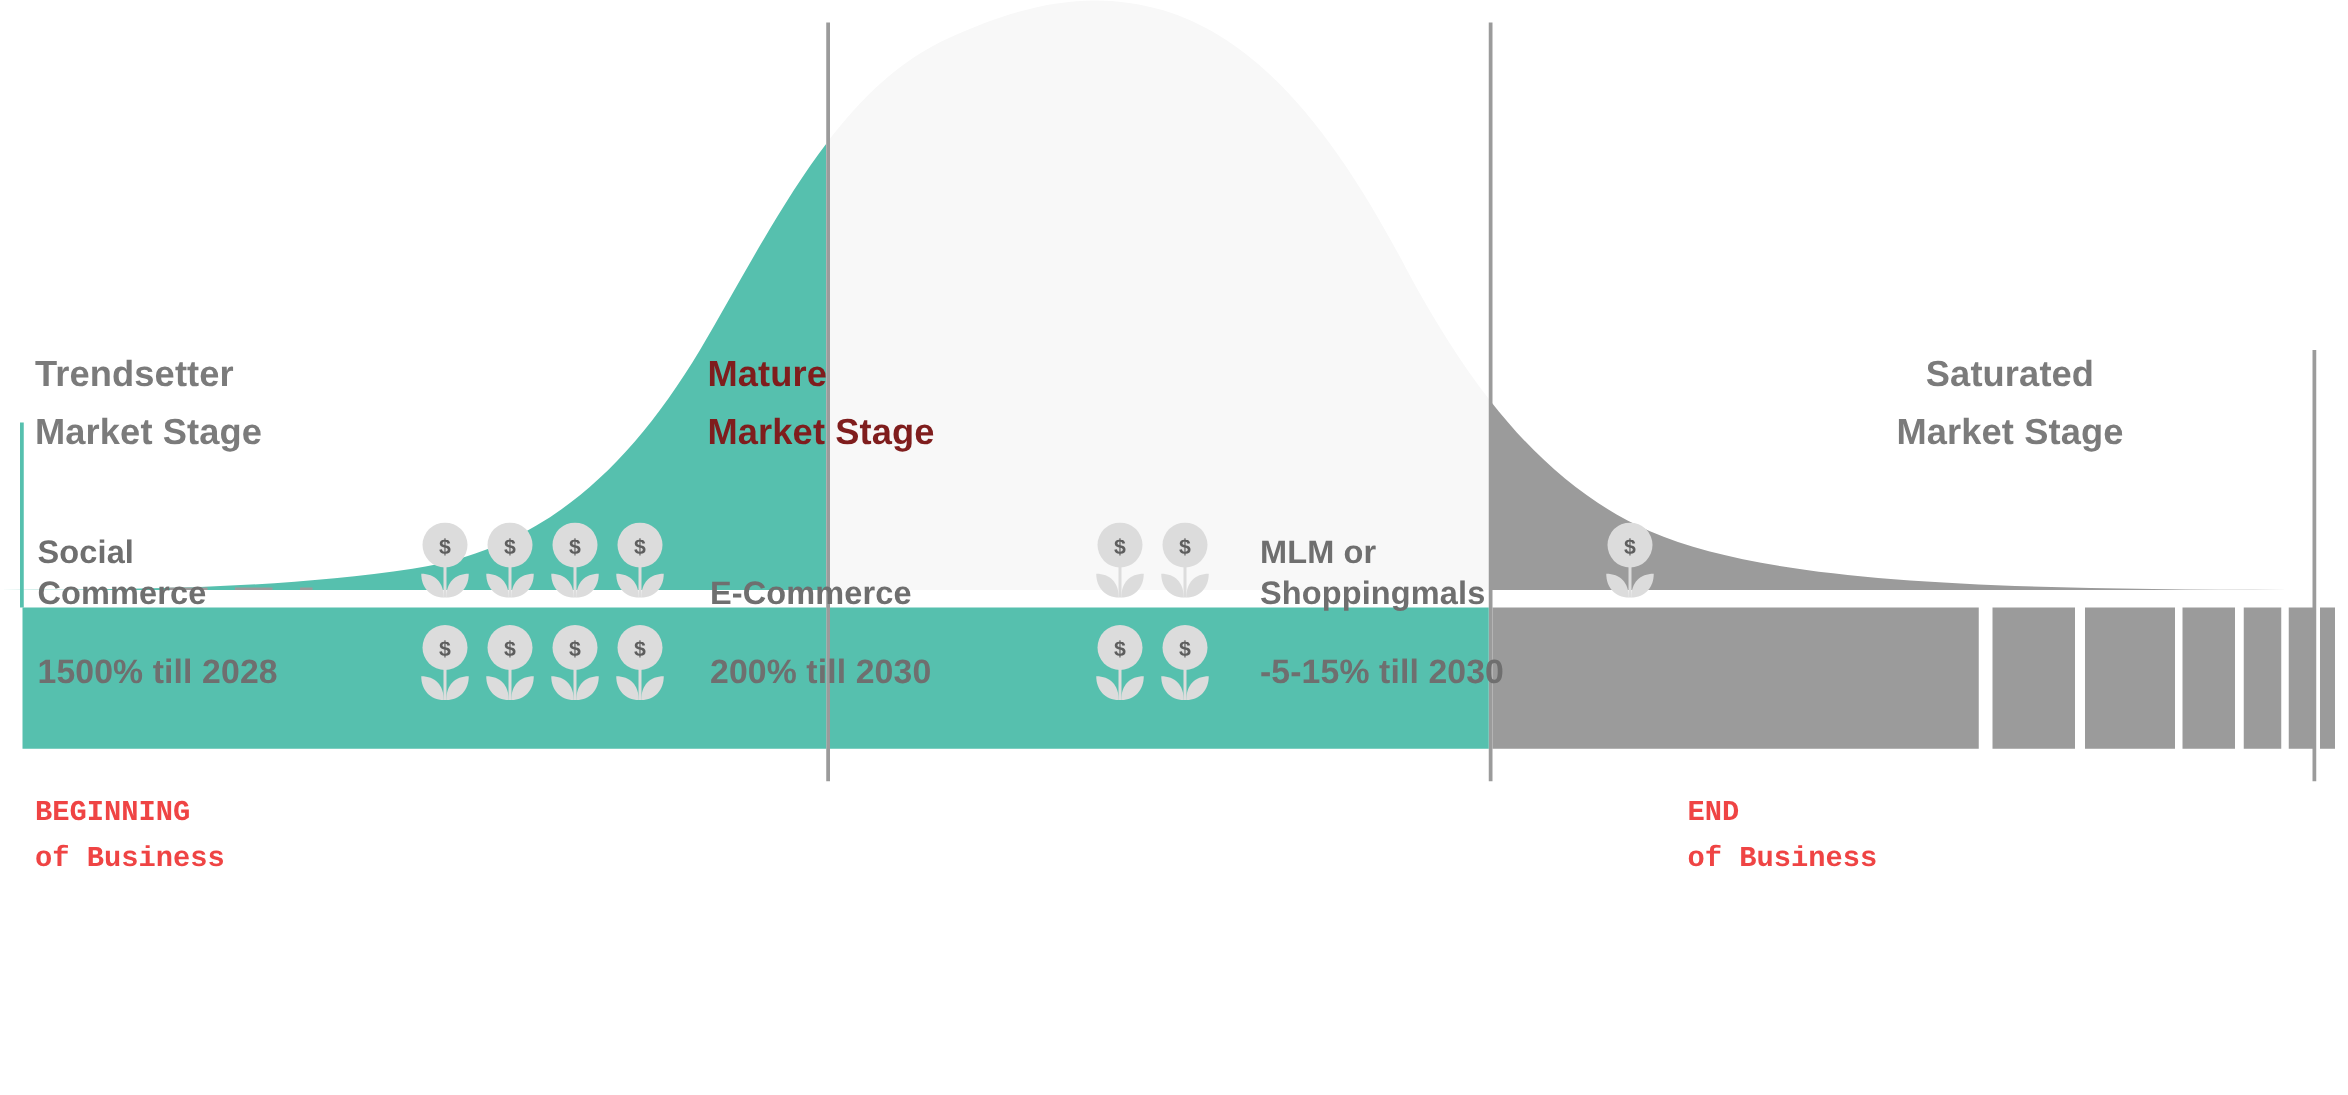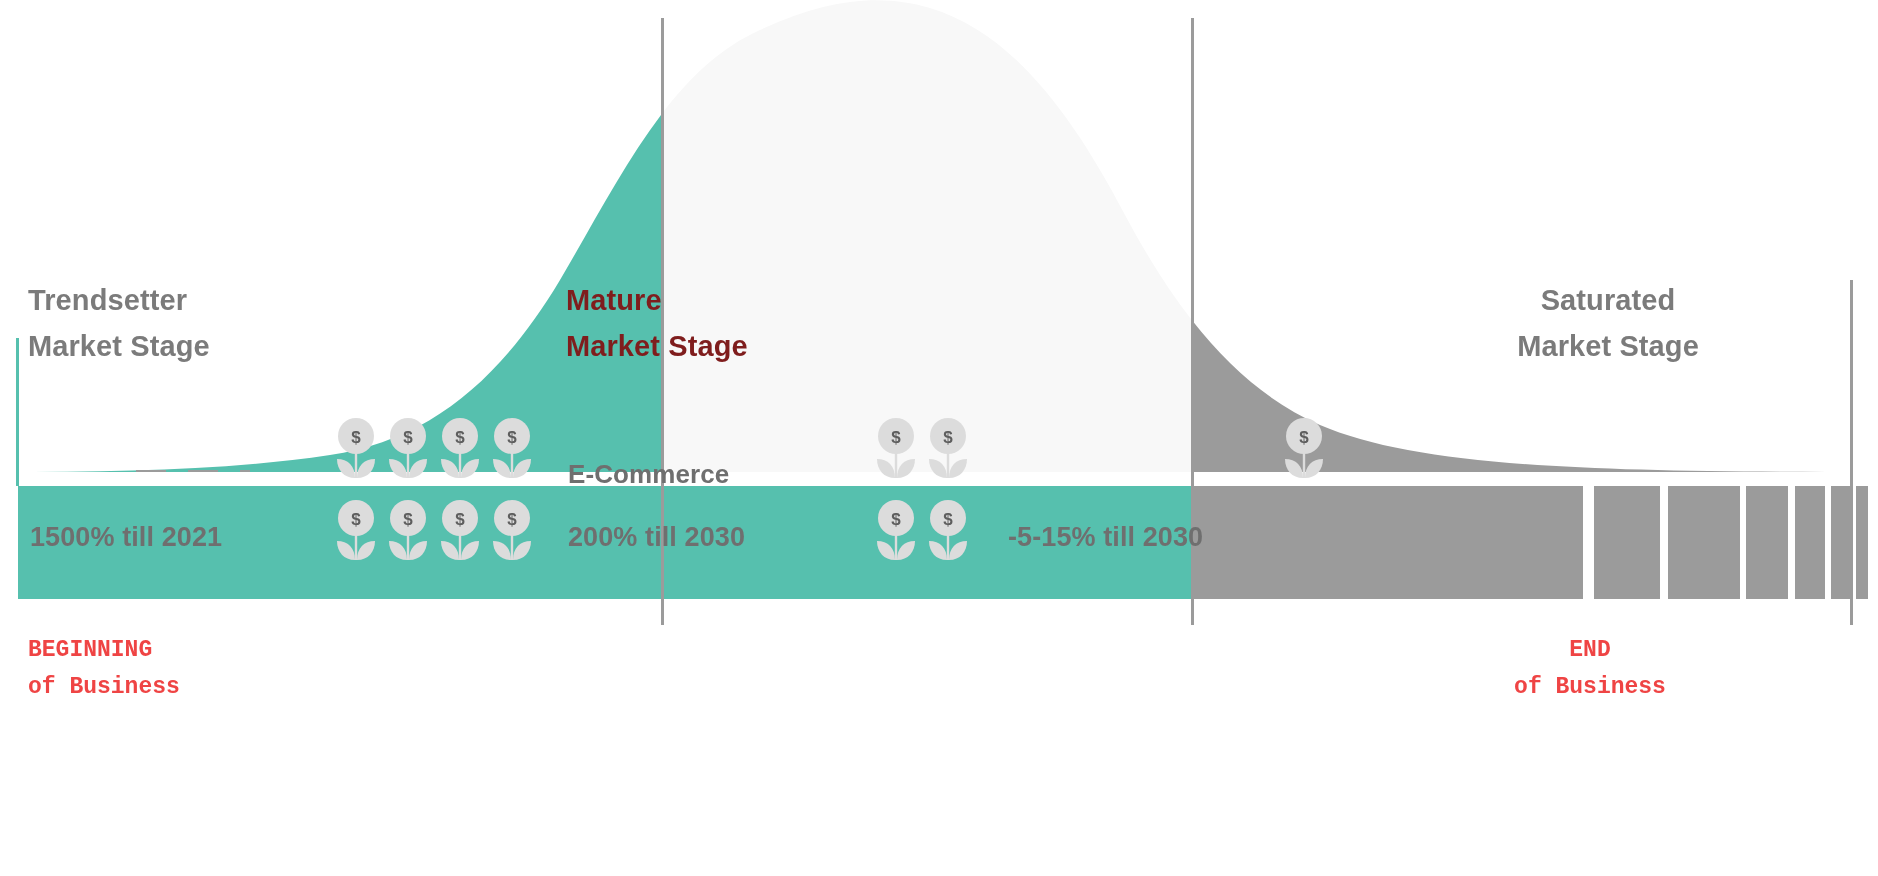--- a/index.html
+++ b/index.html
@@ -92,21 +92,21 @@
   .end-label{
     position:absolute;
     font-size:23px;
     font-weight:bold;
     color:#ef4444;
     line-height:1.6;
     white-space:pre-line;
     font-family:Liberation Mono, monospace;
   }
   #label-beginning{left:28px;top:628px;}
-  #label-end{left:1350px;top:628px;width:480px;text-align:center;}
+  #label-end{left:1350px;top:628px;width:480px;text-align:left;}
   #label-beginning{top:630px;}
   #label-beginning,#label-end{top:631px;}
   #label-beginning{top:632px;}
   .end-label{top:632px;}
   #label-beginning{left:28px;top:632px;}
   #label-end{left:1350px;top:632px;}
 
   
   #left-accent{
     position:absolute;left:16px;top:338px;width:3px;height:148px;background:#56c0ae;
@@ -178,25 +178,29 @@
   <div class="bar-block" id="bar-teal-2"></div>
   <div class="bar-block" id="bar-gray-1"></div>
 
   <div class="tail-seg" style="left:1594px;width:66px;"></div>
   <div class="tail-seg" style="left:1668px;width:72px;"></div>
   <div class="tail-seg" style="left:1746px;width:42px;"></div>
   <div class="tail-seg" style="left:1795px;width:30px;"></div>
   <div class="tail-seg" style="left:1831px;width:20px;"></div>
   <div class="tail-seg" style="left:1856px;width:12px;"></div>
 
-  <div class="bar-text bar-growth" id="txt-social-growth">1500% till 2021</div>
+  <div class="bar-text bar-title" id="txt-social-title">Social
+Commerce</div>
+  <div class="bar-text bar-growth" id="txt-social-growth">1500% till 2028</div>
 
   <div class="bar-text bar-title" id="txt-ecom-title">E-Commerce</div>
   <div class="bar-text bar-growth" id="txt-ecom-growth">200% till 2030</div>
 
+  <div class="bar-text bar-title" id="txt-mlm-title">MLM or
+Shoppingmals</div>
   <div class="bar-text bar-growth" id="txt-mlm-growth">-5-15% till 2030</div>
 
   <div class="flower-grid" id="flowers-social">
       <span class="flower">
         <svg viewBox="0 0 48 62" xmlns="http://www.w3.org/2000/svg">
           <circle cx="24" cy="18" r="18" fill="#dcdcdc"></circle>
           <text x="24" y="25" text-anchor="middle" font-family="Liberation Sans, sans-serif" font-size="17" font-weight="bold" fill="#5e5e5e">$</text>
           <rect x="22.8" y="34" width="2.4" height="26" fill="#dcdcdc"></rect>
           <path d="M23,60 C23,48 16,41 5,41 C5,52 12,60 23,60 Z" fill="#dcdcdc"></path>
           <path d="M25,60 C25,48 32,41 43,41 C43,52 36,60 25,60 Z" fill="#dcdcdc"></path>

